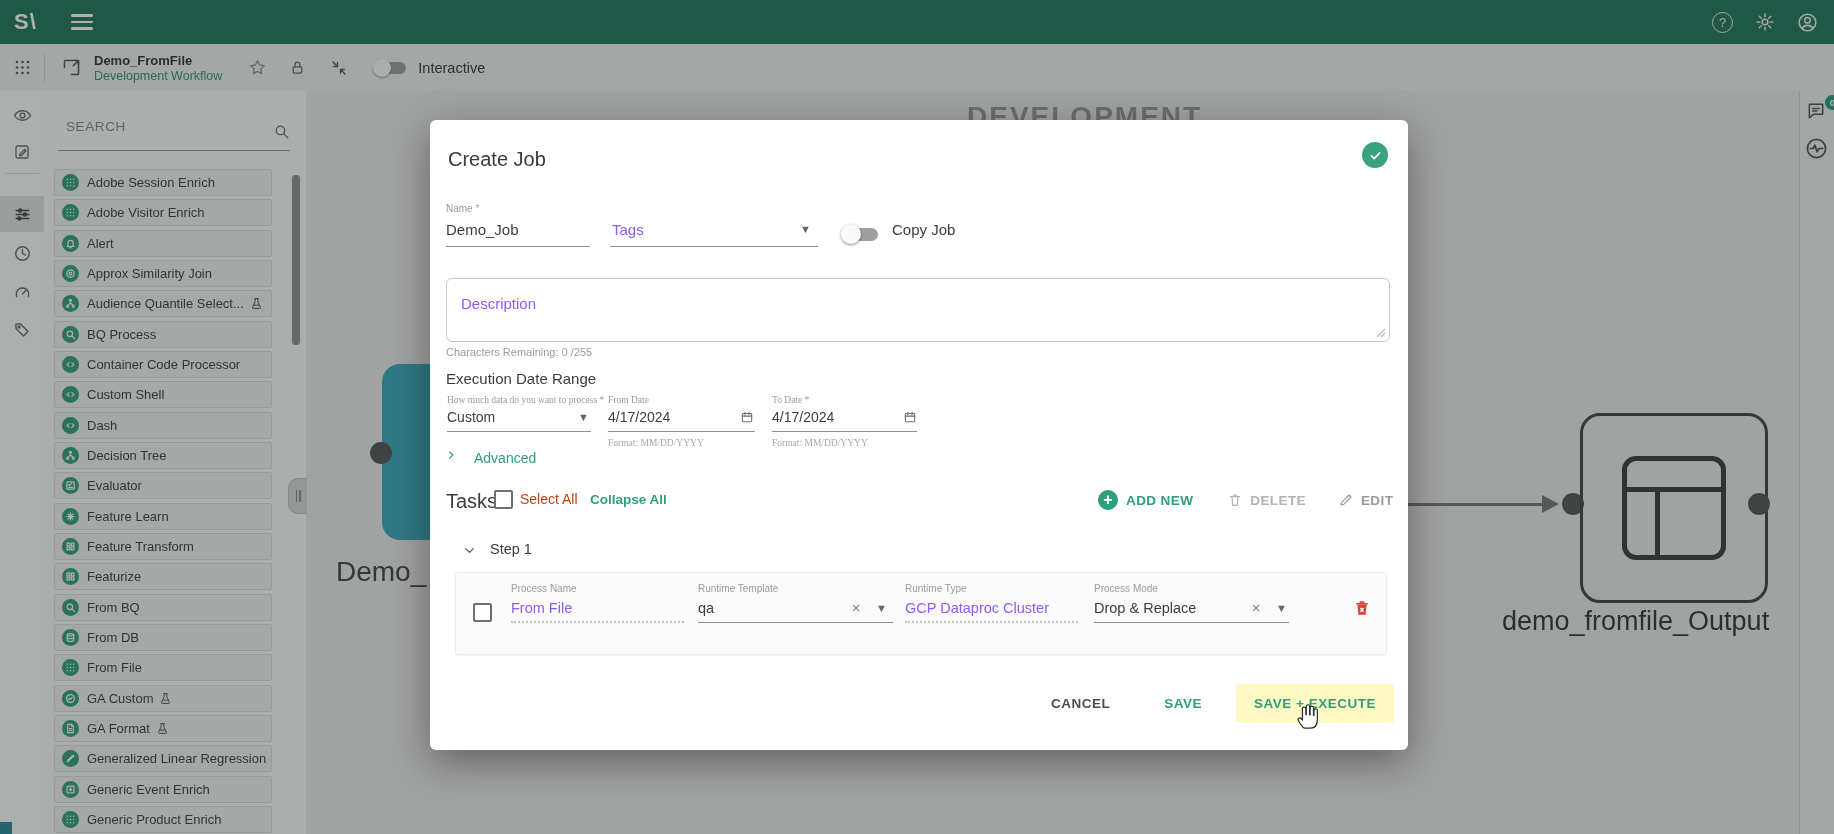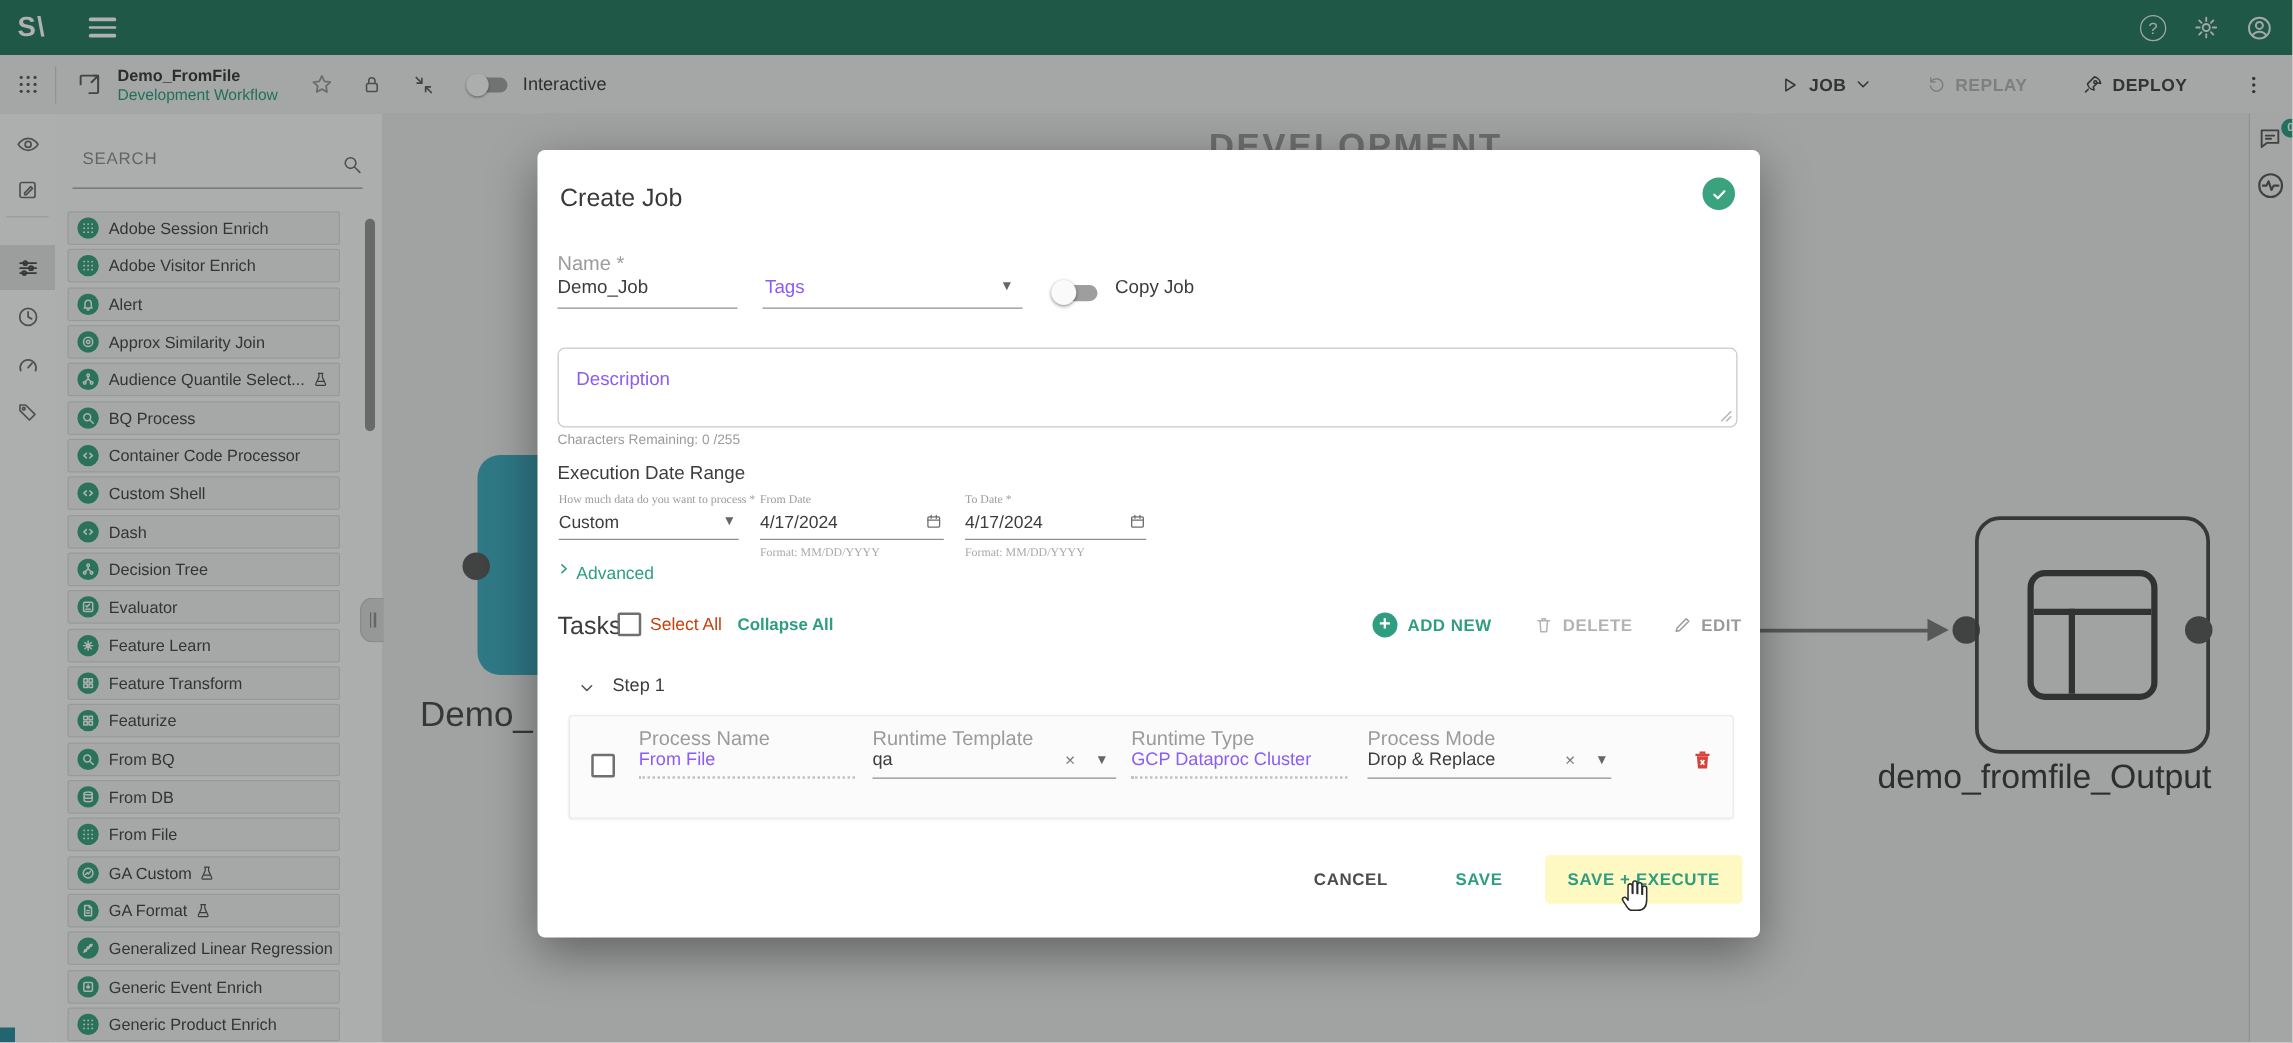--- a/index.html
+++ b/index.html
@@ -51,21 +51,21 @@
   .badge{position:absolute;left:19px;top:-6px;width:15px;height:15px;border-radius:50%;background:#2f9e80;
          color:#fff;font-size:9.5px;display:flex;align-items:center;justify-content:center;font-weight:bold}
   
   .dim{left:0;top:0;width:1834px;height:834px;background:rgba(10,12,12,.32);z-index:20}
   
   .modal{left:430px;top:120px;width:978px;height:630px;background:#fff;border-radius:6px;z-index:30;
          box-shadow:0 12px 40px rgba(0,0,0,.4)}
   .mtitle{position:absolute;left:18px;top:28px;font-size:20px;font-weight:500;color:#3a3a3a}
   .chk-ok{position:absolute;left:932px;top:22px;width:26px;height:26px;border-radius:50%;background:#3aa37e;
           display:flex;align-items:center;justify-content:center}
-  .flab{position:absolute;font-size:16px;color:#9b9b9b}
+  .flab{position:absolute;font-size:10px;color:#9b9b9b}
   .fval{position:absolute;font-size:15px;color:#3d3d3d}
   .phv{color:#8b5cf6}
   .ful{position:absolute;height:1px;background:#8f8f8f}
   .fdot{position:absolute;height:0;border-bottom:2px dotted #c2c2c2}
   .fmt{position:absolute;font-size:9.5px;color:#a8a8a8;font-family:"Liberation Serif",serif}
   .caret{position:absolute;font-size:11px;color:#666}
   .xmark{position:absolute;font-size:14px;color:#7a7a7a}
   .descbox{position:absolute;left:16px;top:158px;width:942px;height:62px;border:1px solid #c9c9c9;border-radius:6px}
   .green{color:#2f9e80}
   .cb{position:absolute;width:15px;height:15px;border:2px solid #6f6f6f;border-radius:2px;background:#fff}
@@ -299,46 +299,20 @@
     <svg width="17" height="17" viewBox="0 0 24 24" class="ic" style="stroke:#6e6e6e;margin-left:22px">
         <use href="#i-lock"></use>
       </svg>
     <svg width="18" height="18" viewBox="0 0 24 24" class="ic" style="stroke:#5e5e5e;margin-left:24px">
         <use href="#i-shrink"></use>
       </svg>
     <div class="tgl" style="margin-left:28px">
         <div class="knob"></div>
       </div>
     <span style="margin-left:12px;font-size:14.5px;color:#3f3f3f">Interactive</span>
-    <div class="tool-right">
-      <span style="display:flex;align-items:center;gap:7px">
-        <svg width="16" height="16" viewBox="0 0 24 24" class="ic" style="stroke:#474747">
-            <use href="#i-play"></use>
-          </svg>
-        <span>JOB</span>
-        <svg width="13" height="13" viewBox="0 0 24 24" class="ic" style="stroke:#474747">
-            <use href="#i-chevd"></use>
-          </svg>
-      </span>
-      <span class="disab" style="display:flex;align-items:center;gap:7px">
-        <svg width="16" height="16" viewBox="0 0 24 24" class="ic" style="stroke:#b5b5b5">
-            <use href="#i-replay"></use>
-          </svg>
-        <span>REPLAY</span>
-      </span>
-      <span style="display:flex;align-items:center;gap:7px">
-        <svg width="17" height="17" viewBox="0 0 24 24" class="ic" style="stroke:#474747">
-            <use href="#i-rocket"></use>
-          </svg>
-        <span>DEPLOY</span>
-      </span>
-      <svg width="18" height="18" viewBox="0 0 24 24" class="ic" style="stroke:#555">
-          <use href="#i-kebab"></use>
-        </svg>
-    </div>
   </div>
 
   <nav class="abs leftrail">
     <div class="railitem" style="top:6px">
         <svg width="19" height="19" viewBox="0 0 24 24" class="ic" style="stroke:#707070">
           <use href="#i-eye"></use>
         </svg>
       </div>
     <div class="railitem" style="top:43px">
         <svg width="18" height="18" viewBox="0 0 24 24" class="ic" style="stroke:#707070">
@@ -648,21 +622,21 @@
     <div class="fmt" style="left:178px;top:318px">Format: MM/DD/YYYY</div>
 
     <div class="flab" style="left:342px;top:275px;font-size:9.5px;font-family:'Liberation Serif',serif">To Date *</div>
     <div class="fval" style="left:342px;top:289px;font-size:14px">4/17/2024</div>
     <svg width="14" height="14" viewBox="0 0 24 24" class="ic" style="position:absolute;left:473px;top:290px;stroke:#6e6e6e">
         <use href="#i-cal"></use>
       </svg>
     <div class="ful" style="left:342px;top:311px;width:145px"></div>
     <div class="fmt" style="left:342px;top:318px">Format: MM/DD/YYYY</div>
 
-    <div style="position:absolute;left:16px;top:330px;display:flex;align-items:flex-start;gap:5px">
+    <div style="position:absolute;left:16px;top:330px;display:flex;align-items:flex-start;gap:18px">
       <svg width="10" height="10" viewBox="0 0 24 24" style="stroke:#2f9e80;fill:none;stroke-width:3.4;stroke-linecap:round">
           <use href="#i-chevr"></use>
         </svg>
       <span class="green" style="font-size:14px">Advanced</span>
     </div>
 
     <div style="position:absolute;left:16px;top:370px;font-size:20px;color:#3d3d3d">Tasks</div>
     <div class="cb" style="left:64px;top:370px"></div>
     <div style="position:absolute;left:90px;top:371px;font-size:14px;color:#c2410c">Select All</div>
     <div class="green" style="position:absolute;left:160px;top:372px;font-size:13.5px;font-weight:bold">Collapse All</div>

